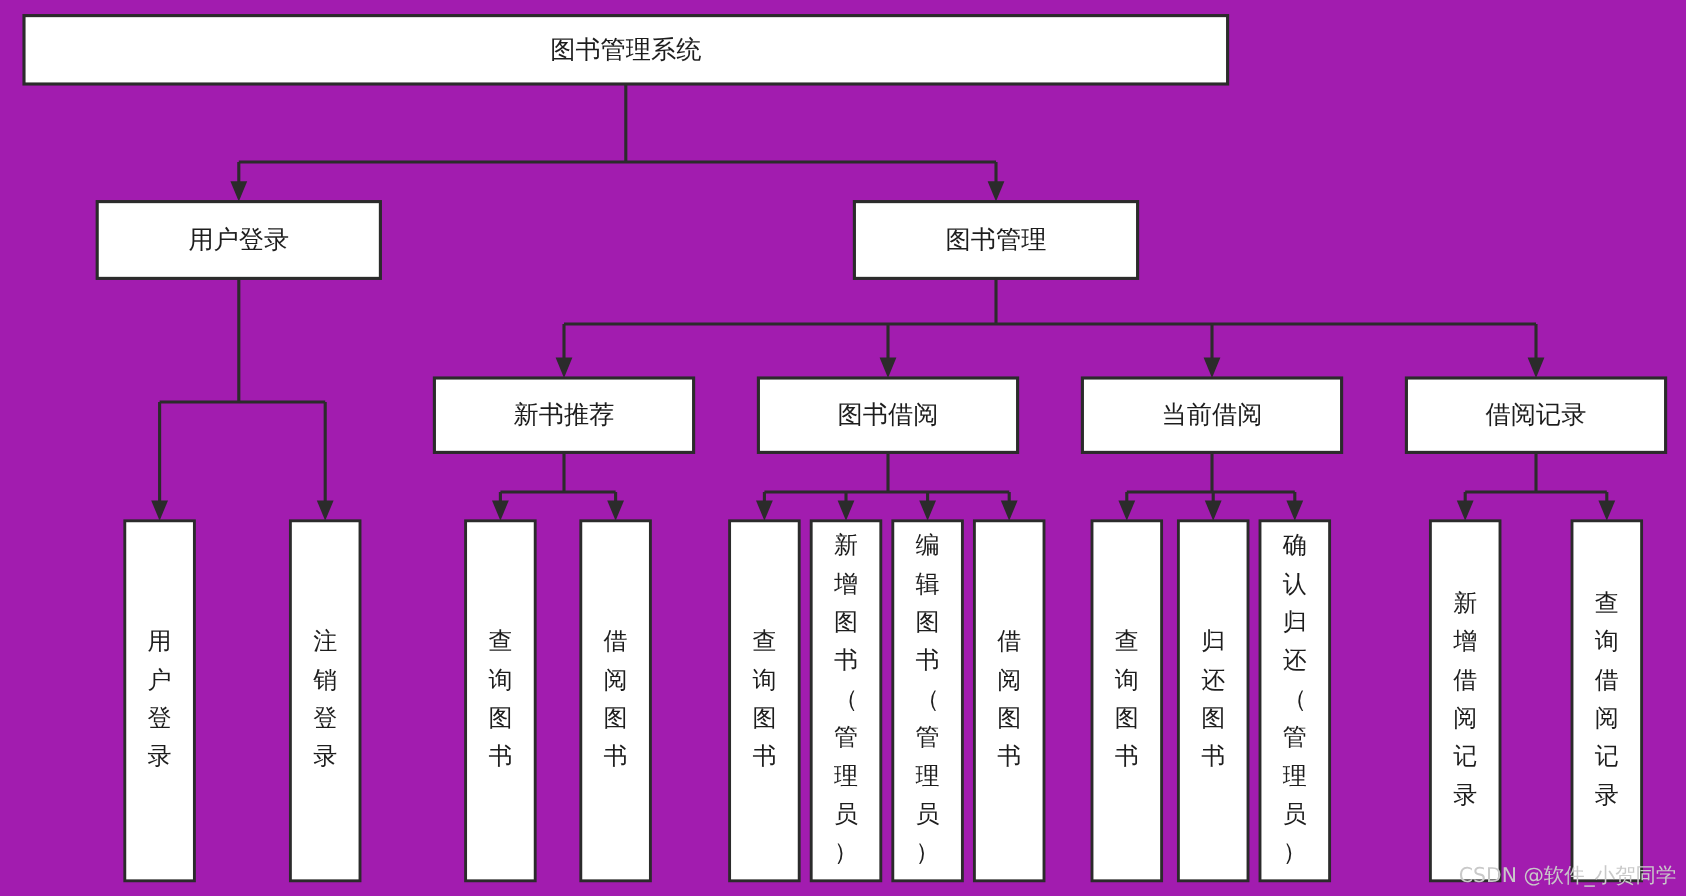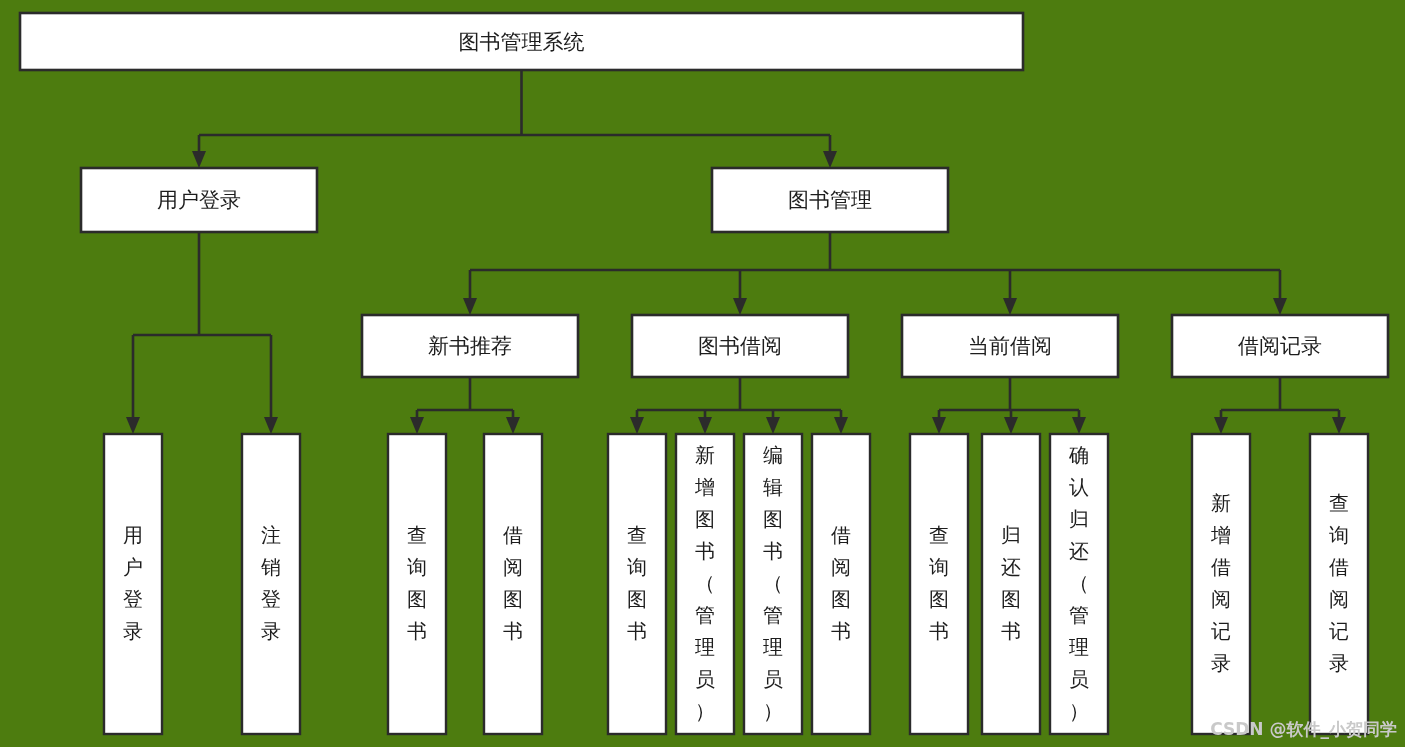--- a/index.html
+++ b/index.html
@@ -11,21 +11,21 @@
   body {
     width: 1405px;
     height: 747px;
     font-family: "DejaVu Sans", "Liberation Sans", sans-serif;
     overflow: hidden;
   }
   #diagram-root {
     position: relative;
     width: 1405px;
     height: 747px;
-    background: #4d7c0f;
+    background: #a21caf;
   }
   svg#tree-svg {
     position: absolute;
     left: 0;
     top: 0;
     width: 1405px;
     height: 747px;
     display: block;
   }
   .node-rect {
@@ -59,21 +59,20 @@
   }
   .watermark {
     position: absolute;
     right: 8px;
     bottom: 6px;
     color: #c9c9c9;
     font-size: 17px;
     font-family: "DejaVu Sans", "Liberation Sans", sans-serif;
     white-space: nowrap;
     user-select: none;
-    font-weight: bold;
   }
 </style>
 </head>
 <body>
 
 <div id="diagram-root">
   <svg id="tree-svg" viewBox="0 0 1405 747">
       <g>
         <rect x="20" y="13" width="1003" height="57" class="node-rect"></rect>
         <text x="521.5" y="42.5" class="node-label">图书管理系统</text>

